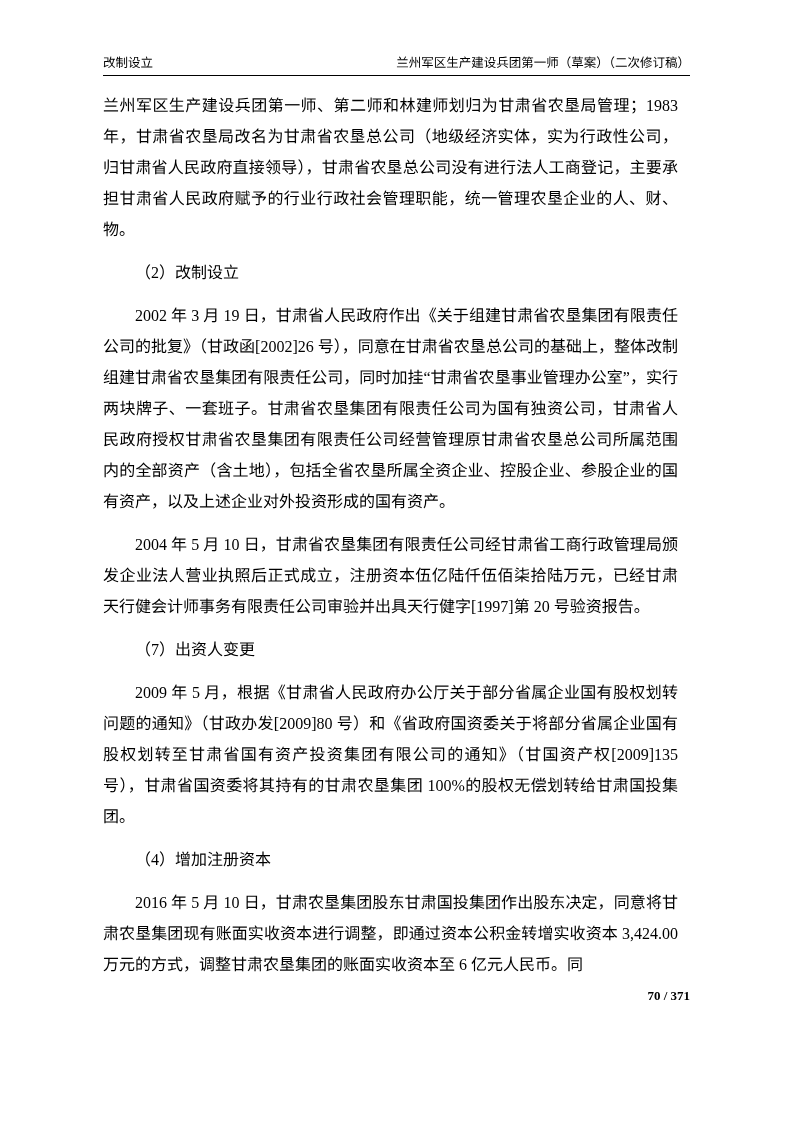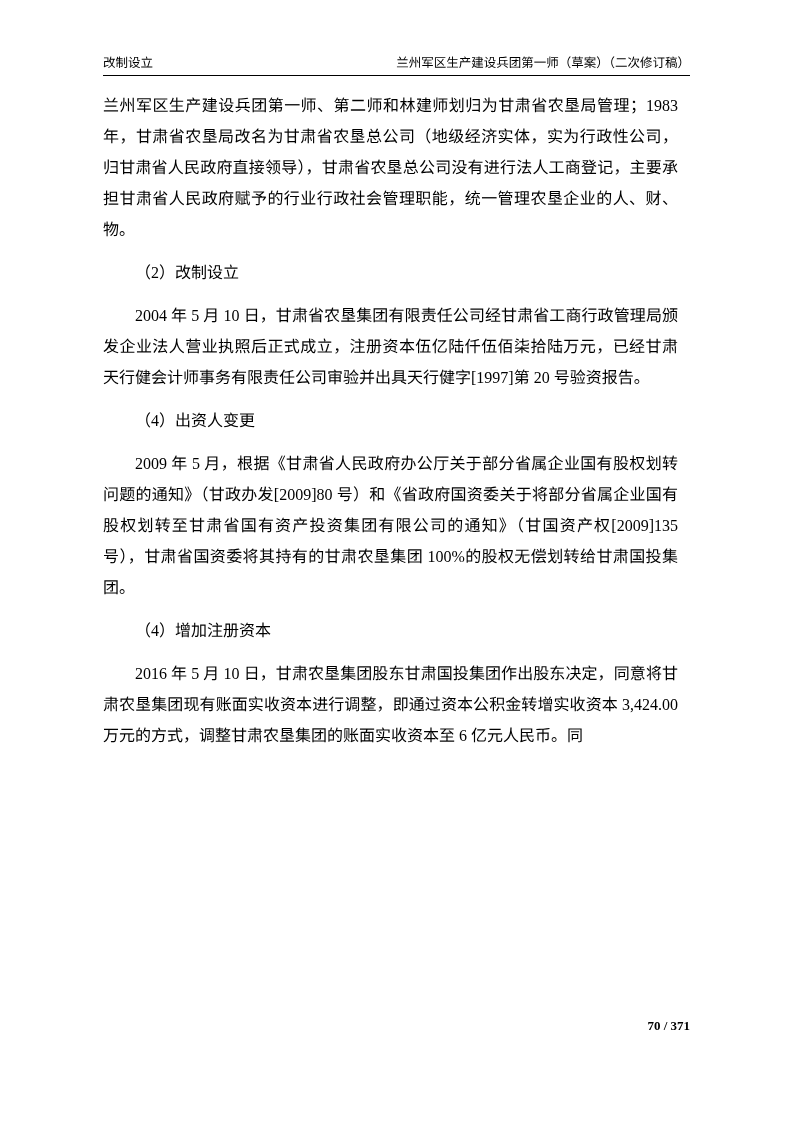--- a/index.html
+++ b/index.html
@@ -47,43 +47,44 @@
   }
   .doc-body p {
     margin: 0 12px 12px 0;
     text-indent: 2em;
   }
   .doc-body p.no-indent {
     text-indent: 0;
   }
   .page-footer {
     position: absolute;
-    top: 1018px;
+    top: 988px;
     left: 103px;
     width: 587px;
     text-align: right;
     font-size: 13px;
     font-weight: bold;
   }
 </style>
 </head>
 <body>
 
 <div class="page">
 
   <div class="page-header">
     <span class="company">改制设立</span>
     <span class="report-title">兰州军区生产建设兵团第一师（草案）（二次修订稿）</span>
   </div>
 
   <div class="doc-body">
     <p class="no-indent">兰州军区生产建设兵团第一师、第二师和林建师划归为甘肃省农垦局管理；1983 年，甘肃省农垦局改名为甘肃省农垦总公司（地级经济实体，实为行政性公司，归甘肃省人民政府直接领导），甘肃省农垦总公司没有进行法人工商登记，主要承担甘肃省人民政府赋予的行业行政社会管理职能，统一管理农垦企业的人、财、物。</p>
     <p>（2）改制设立</p>
+    <p>2002 年 3 月 19 日，甘肃省人民政府作出《关于组建甘肃省农垦集团有限责任公司的批复》（甘政函[2002]26 号），同意在甘肃省农垦总公司的基础上，整体改制组建甘肃省农垦集团有限责任公司，同时加挂“甘肃省农垦事业管理办公室”，实行两块牌子、一套班子。甘肃省农垦集团有限责任公司为国有独资公司，甘肃省人民政府授权甘肃省农垦集团有限责任公司经营管理原甘肃省农垦总公司所属范围内的全部资产（含土地），包括全省农垦所属全资企业、控股企业、参股企业的国有资产，以及上述企业对外投资形成的国有资产。</p>
     <p>2004 年 5 月 10 日，甘肃省农垦集团有限责任公司经甘肃省工商行政管理局颁发企业法人营业执照后正式成立，注册资本伍亿陆仟伍佰柒拾陆万元，已经甘肃天行健会计师事务有限责任公司审验并出具天行健字[1997]第 20 号验资报告。</p>
-    <p>（4）出资人变更</p>
+    <p>（7）出资人变更</p>
     <p>2009 年 5 月，根据《甘肃省人民政府办公厅关于部分省属企业国有股权划转问题的通知》（甘政办发[2009]80 号）和《省政府国资委关于将部分省属企业国有股权划转至甘肃省国有资产投资集团有限公司的通知》（甘国资产权[2009]135 号），甘肃省国资委将其持有的甘肃农垦集团 100%的股权无偿划转给甘肃国投集团。</p>
     <p>（4）增加注册资本</p>
     <p>2016 年 5 月 10 日，甘肃农垦集团股东甘肃国投集团作出股东决定，同意将甘肃农垦集团现有账面实收资本进行调整，即通过资本公积金转增实收资本 3,424.00 万元的方式，调整甘肃农垦集团的账面实收资本至 6 亿元人民币。同</p>
   </div>
 
   <div class="page-footer">
     <span>70 / 371</span>
   </div>
 
 </div>

